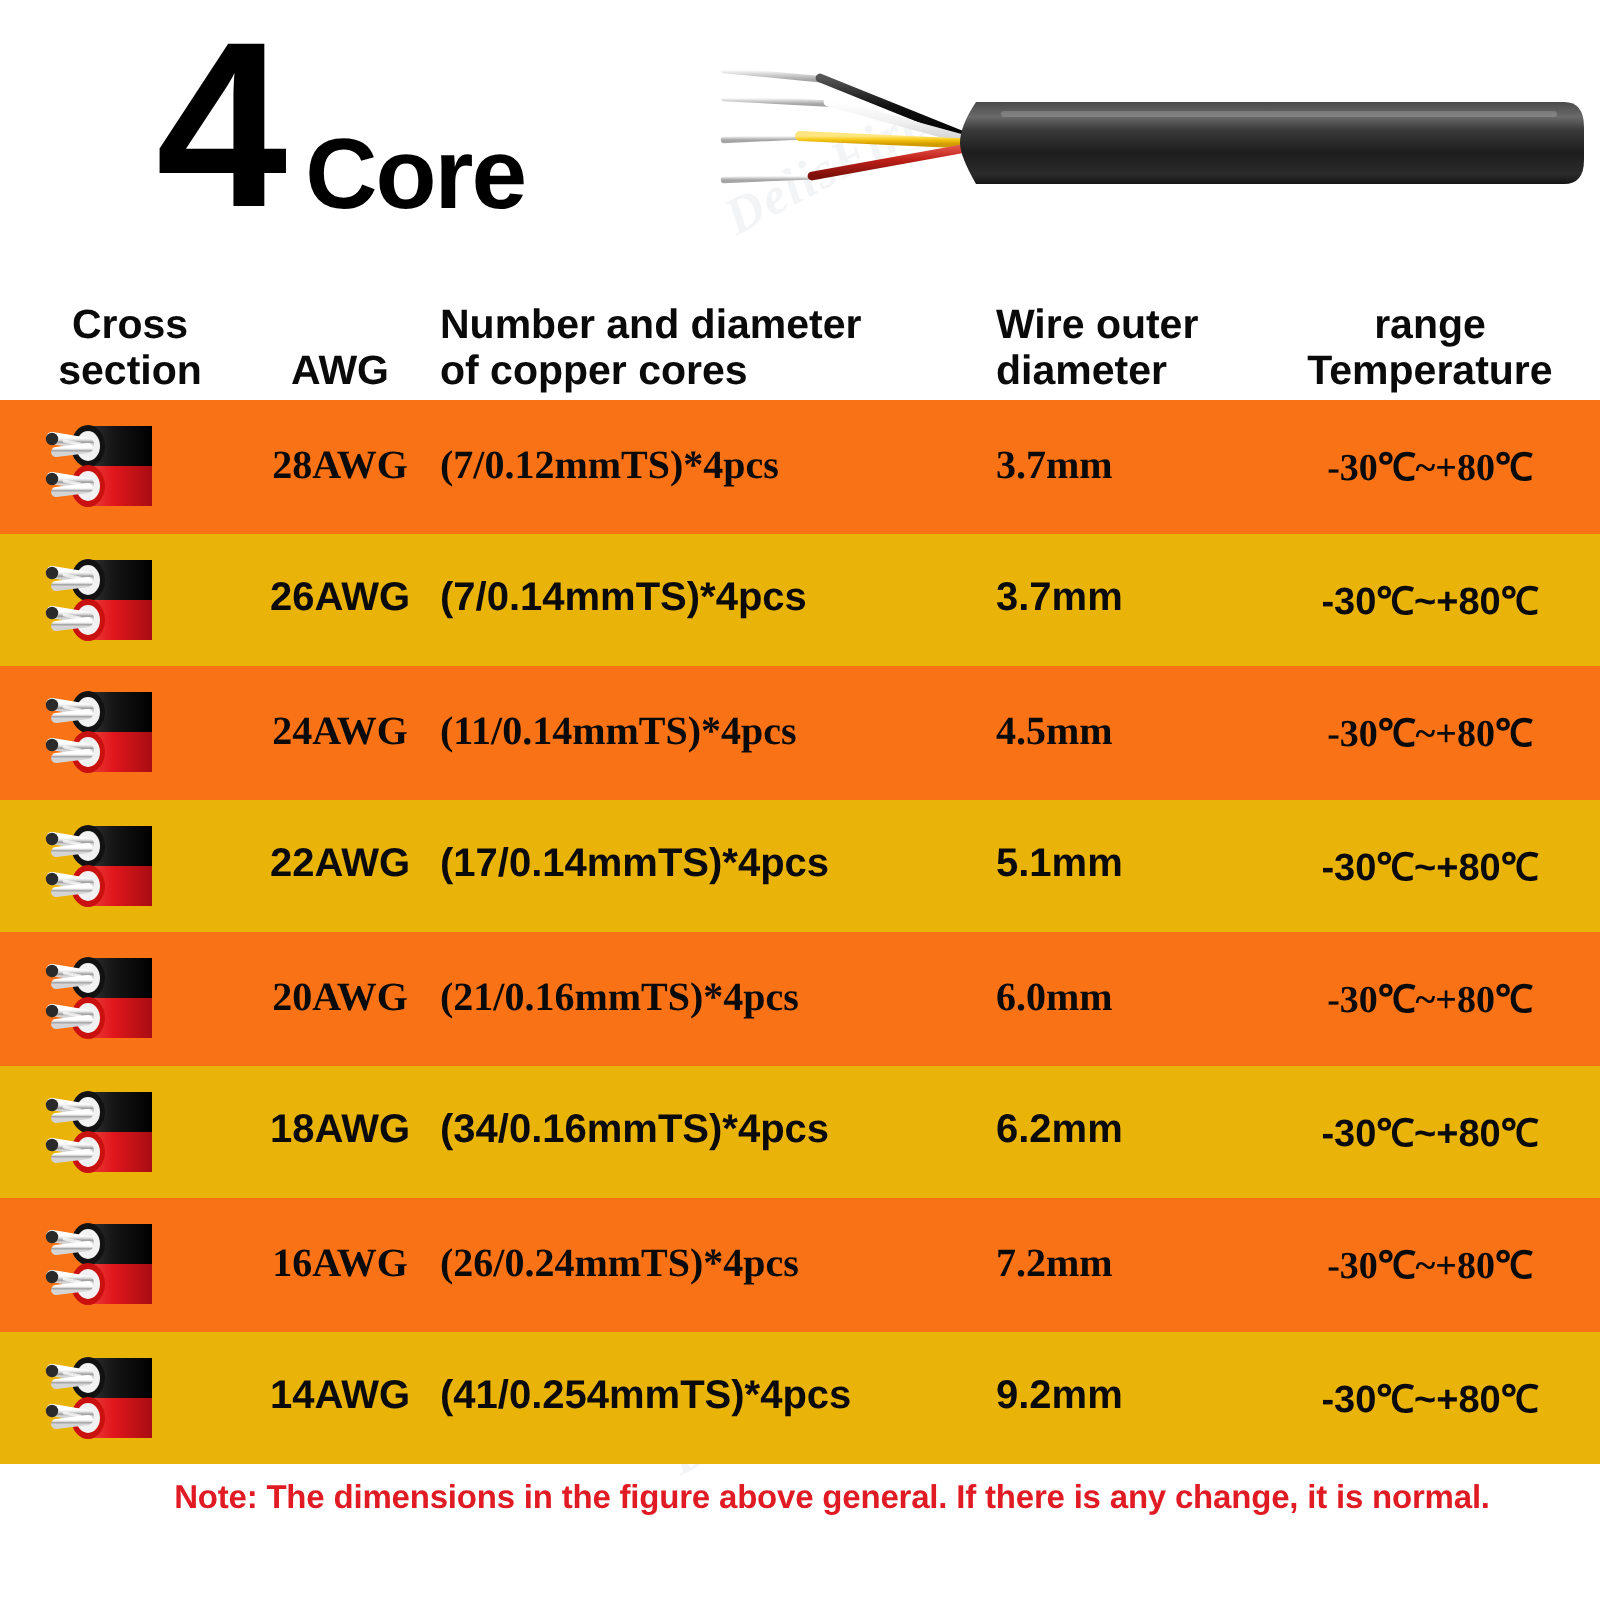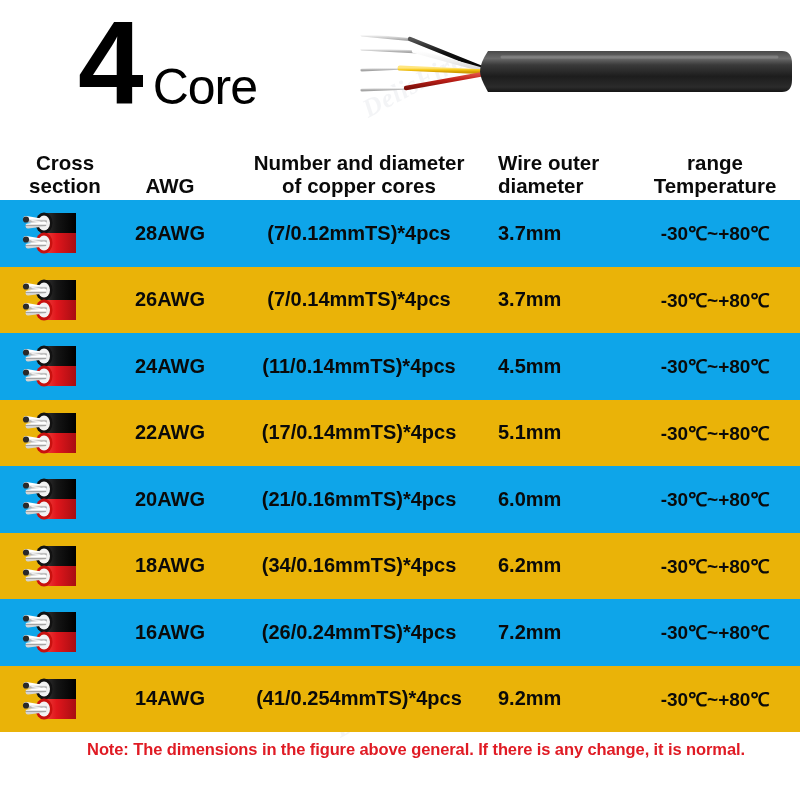--- a/index.html
+++ b/index.html
@@ -51,21 +51,21 @@
   }
   .title-num {
     font-size: 118px;
     font-weight: bold;
     letter-spacing: -5px;
     line-height: 0.94;
     color: #000;
   }
   .title-word {
     font-size: 50px;
-    font-weight: normal;
+    font-weight: bold;
     letter-spacing: -1px;
     padding-left: 14px;
     padding-bottom: 7px;
     color: #000;
     margin-top: 20px;
   }
 
   
   .cable-art {
     position: absolute;
@@ -91,26 +91,26 @@
     font-size: 20.5px;
     font-weight: bold;
     line-height: 1.12;
     color: #0a0a0a;
   }
   .row {
     display: flex;
     align-items: center;
     height: 66.5px;
   }
-  .row.odd  { background: #0ea5e9; }
+  .row.odd  { background: #f97316; font-family: Liberation Serif, serif; }
   .row.even { background: #eab308; }
 
   .c-cross { width: 120px; flex: 0 0 120px; display: flex; align-items: center; justify-content: flex-start; padding-left: 18px; box-sizing: border-box; }
   .c-awg   { width: 100px; flex: 0 0 100px; text-align: center; }
-  .c-cores { width: 278px; flex: 0 0 278px; text-align: center; }
+  .c-cores { width: 278px; flex: 0 0 278px; }
   .c-outer { width: 132px; flex: 0 0 132px; text-align: left; }
   .c-temp  { width: 170px; flex: 0 0 170px; text-align: center; }
 
   .thead .c-cross { justify-content: center; padding-left: 10px; text-align: center; display: block; padding-top: 0; }
   .thead .c-cross span { display: block; text-align: center; }
 
   .row .val {
     font-size: 20px;
     font-weight: bold;
     color: #0a0a0a;

